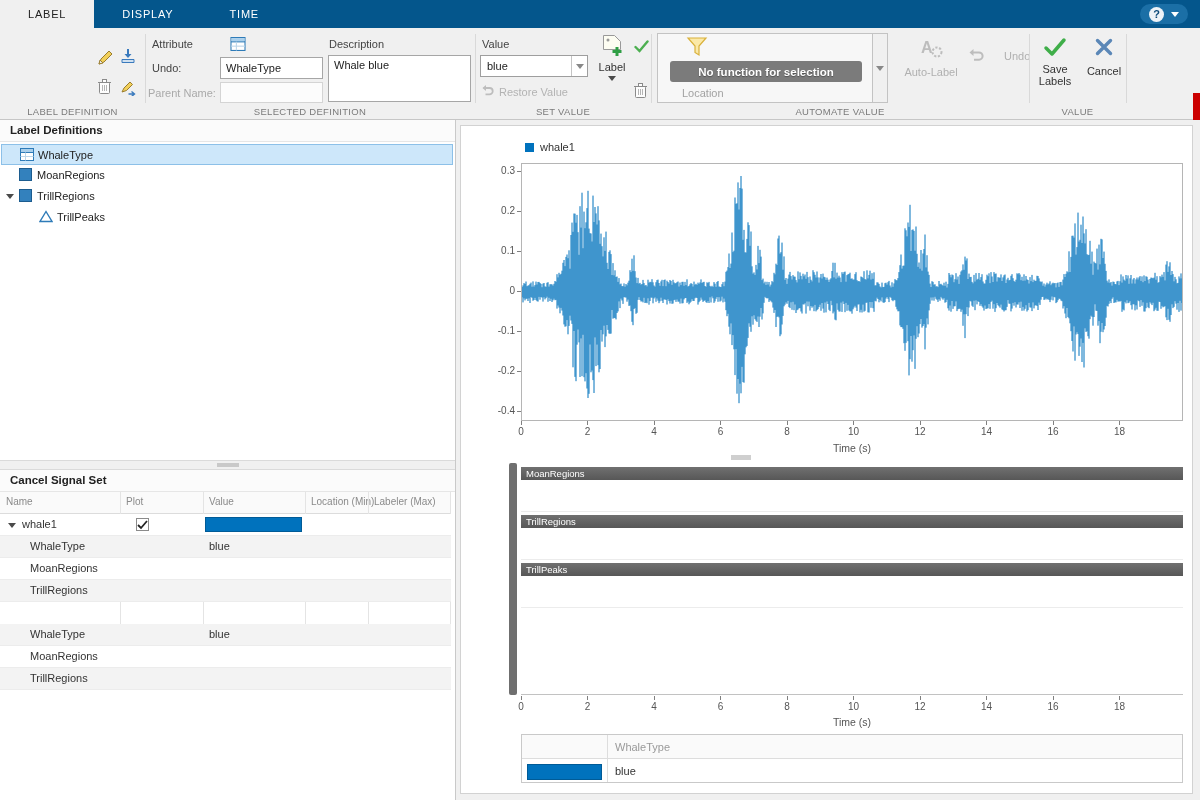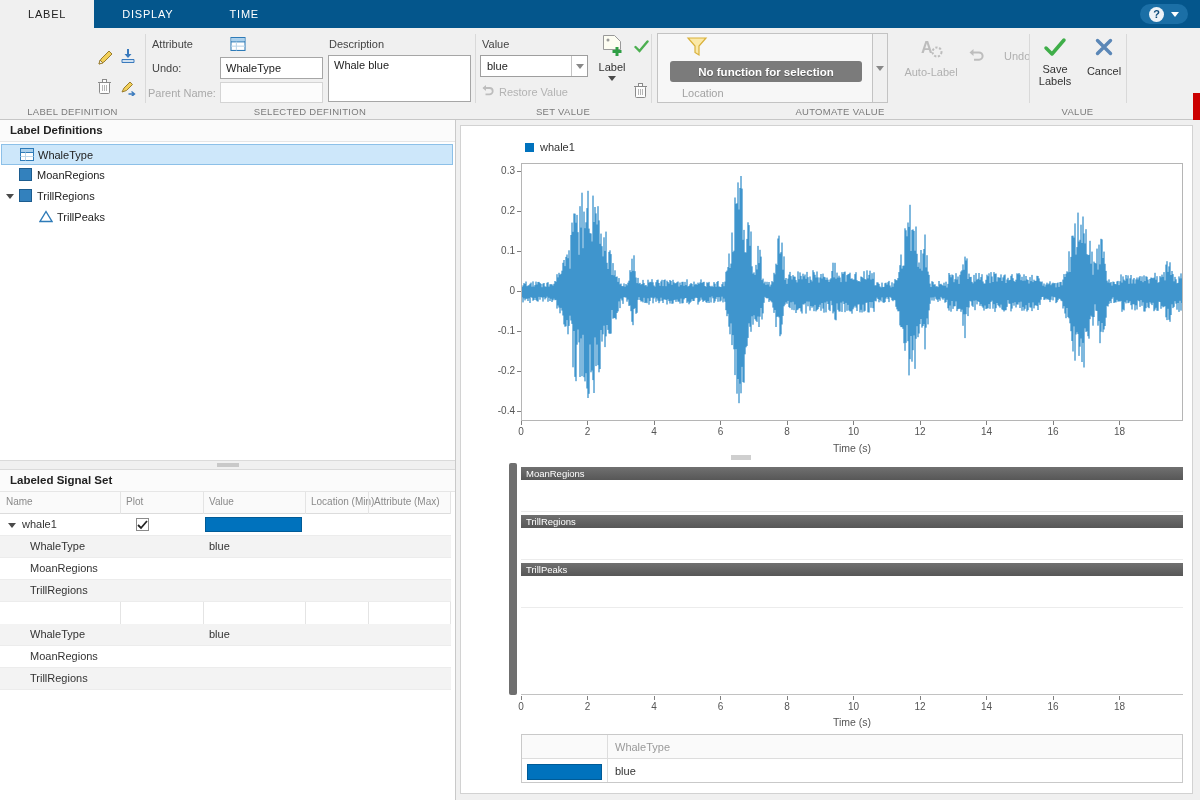--- a/index.html
+++ b/index.html
@@ -255,29 +255,29 @@
           <span class="tree-icon" style="left:38px"><svg width="14" height="13" viewBox="0 0 14 13">
               <polygon points="7,1.5 13,11.5 1,11.5" fill="#fff" stroke="#2e7bb8" stroke-width="1.4"></polygon>
             </svg></span>
           <span class="tree-label" style="left:56px">TrillPeaks</span>
         </div>
       </div>
     <div class="hsplitter">
         <div class="grip"></div>
       </div>
     <div class="panel-header" style="top:350px">
-      <span class="panel-title">Labeled Signal Set</span>
+      <span class="panel-title">Cancel Signal Set</span>
     </div>
     <div class="lss-table">
         <div class="lss-header-row">
           <span class="lss-hcell" style="left: 6px;">Name</span>
           <span class="lss-hcell" style="left: 126px;">Plot</span>
           <span class="lss-hcell" style="left: 209px;">Value</span>
           <span class="lss-hcell" style="left: 311px;">Location (Min)</span>
-          <span class="lss-hcell" style="left: 374px;">Attribute (Max)</span>
+          <span class="lss-hcell" style="left: 374px;">Labeler (Max)</span>
         </div>
         <div class="vline" style="left: 120px;"></div>
         <div class="vline" style="left: 203px;"></div>
         <div class="vline" style="left: 305px;"></div>
         <div class="vline" style="left: 368px;"></div>
         <div class="vline" style="left: 450px;"></div>
         <div class="lss-row" style="top: 22px;">
           <span class="caret" style="position: absolute; left: 8px; top: 9px;"></span>
           <span class="cell-text" style="left: 22px;">whale1</span>
           <span class="checkbox" style="left: 136px; top: 4px;">

